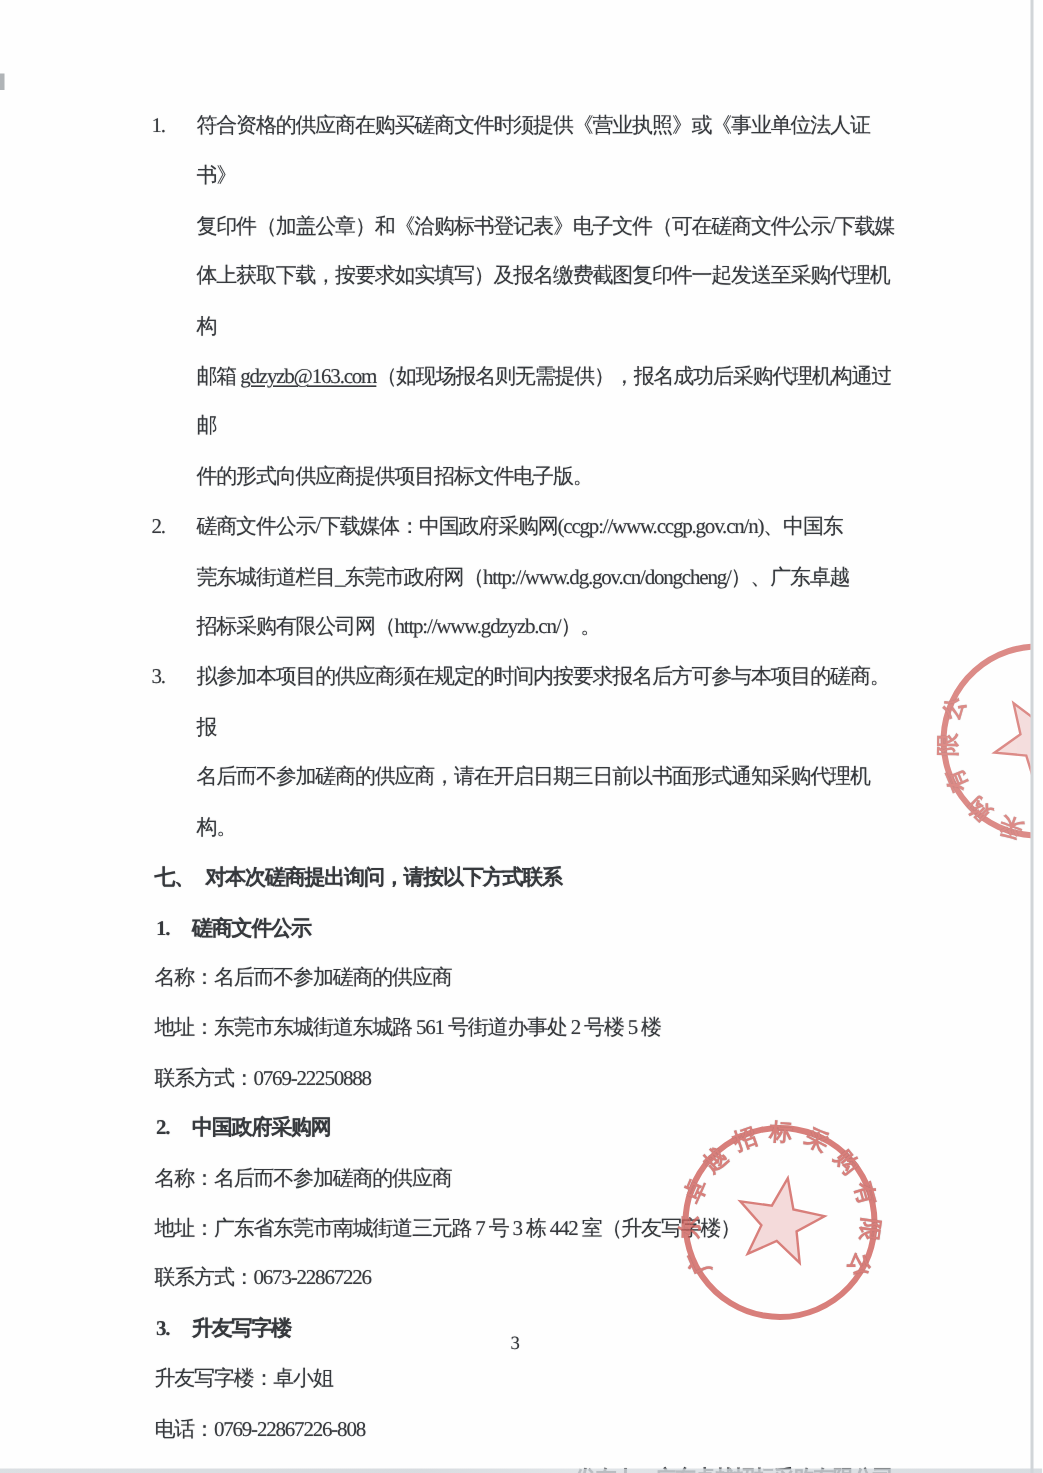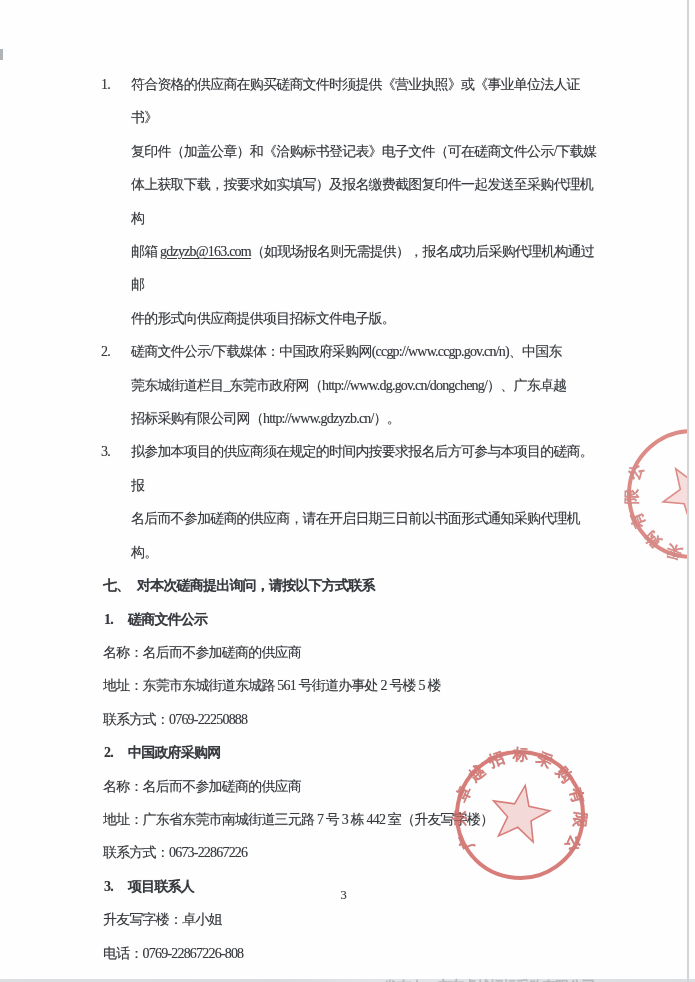--- a/index.html
+++ b/index.html
@@ -82,21 +82,21 @@
     <div class="sub-heading">
       <span class="s-marker">2.</span>
       <span>中国政府采购网</span>
     </div>
     <div class="detail">名称：名后而不参加磋商的供应商</div>
     <div class="detail">地址：广东省东莞市南城街道三元路 7 号 3 栋 442 室（升友写字楼）</div>
     <div class="detail">联系方式：0673-22867226</div>
 
     <div class="sub-heading">
       <span class="s-marker">3.</span>
-      <span>项目联系人</span>
+      <span>升友写字楼</span>
     </div>
     <div class="detail">升友写字楼：卓小姐</div>
     <div class="detail">电话：0769-22867226-808</div>
 
     <div class="pub">发布人：广东卓越招标采购有限公司</div>
 
   </div>
 
   <div class="page-number">3</div>
 

